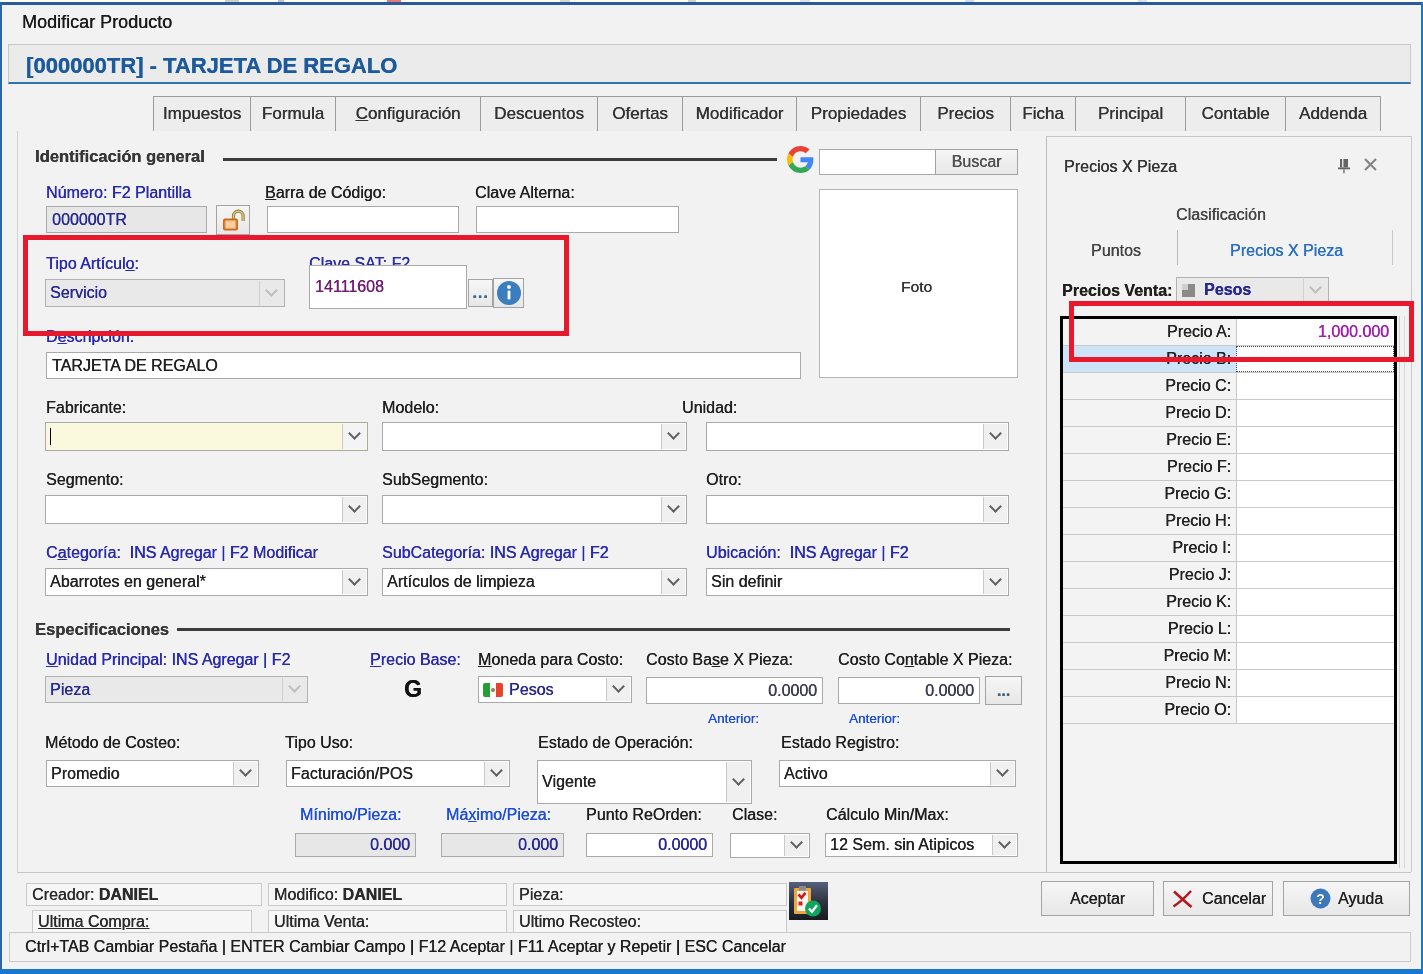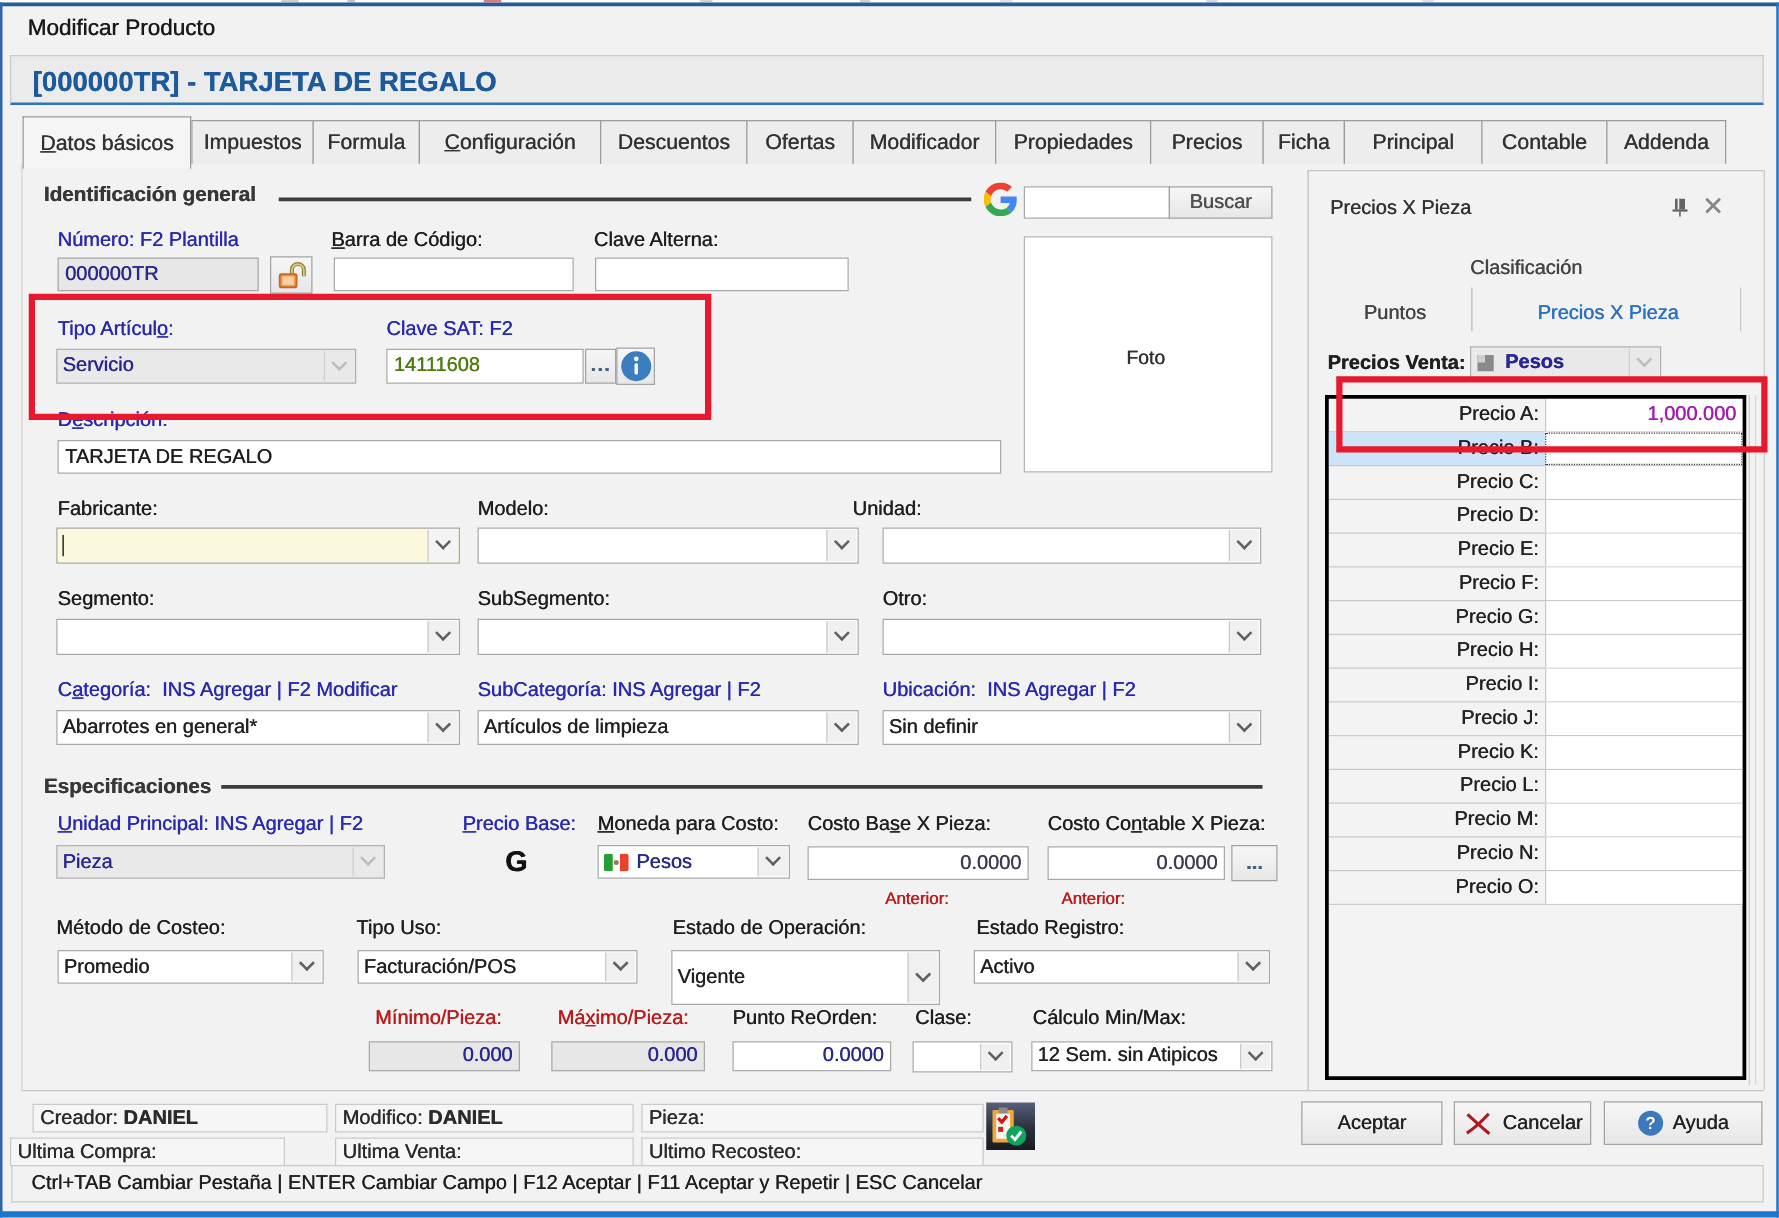--- a/index.html
+++ b/index.html
@@ -3,21 +3,21 @@
 <meta charset="utf-8">
 <style>
   * { margin:0; padding:0; box-sizing:border-box; }
   html,body { width:1423px; height:974px; background:#fff; overflow:hidden;
     font-family:"Liberation Sans", sans-serif; }
   .abs { position:absolute; }
   .lbl, .in, .cb, .tab, .btn, .bx, .gr-row, .sec { text-shadow:0.35px 0 0 currentColor; }
   #dlg { position:absolute; left:0; top:0; width:1423px; height:974px; }
   .lbl { position:absolute; font-size:16px; line-height:1; padding-top:2px; color:#1f1f1f; white-space:nowrap; }
   .blu { color:#2a2aae; }
-  .gry { color:#b91c1c; }
+  .gry { color:#1d4ed8; }
   .sec { position:absolute; font-size:16.5px; line-height:1; font-weight:bold; color:#373737; white-space:nowrap; }
   .sline { position:absolute; height:2px; background:#3c3c3c; }
   .in  { position:absolute; background:#fff; border:1px solid #a9a9a9; font-size:16px;
          color:#1f1f1f; display:flex; align-items:center; padding:0 5px; white-space:nowrap; }
   .rt  { justify-content:flex-end; }
   .ro  { background:#e7e7e7; color:#28288f; }
   .cb  { position:absolute; background:#fff; border:1px solid #a9a9a9; font-size:16px;
          color:#222; display:flex; align-items:center; padding:0 4px; white-space:nowrap; }
   .ar  { position:absolute; right:1px; top:1px; bottom:1px; width:24px; background:#f0f0f0;
          border-left:1px solid #c9c9c9; display:flex; align-items:center; justify-content:center; }
@@ -60,23 +60,20 @@
   <div class="abs" style="left:0;top:2px;width:1423px;height:3px;background:#2a5a99;"></div>
   <div class="abs" style="left:0;top:2px;width:2px;height:972px;background:#2e64a8;"></div>
   <div class="abs" style="left:1421px;top:2px;width:2px;height:972px;background:#1b76cd;"></div>
 
   <div class="lbl" style="left:22px;top:11px;font-size:18px;color:#1a1a1a;">Modificar Producto</div>
 
   <div class="abs" style="left:8px;top:44px;width:1403px;height:40px;background:#ebebeb;
        border:1px solid #c8c8c8;border-bottom:2px solid #2e74b5;"></div>
   <div class="lbl" style="left:26px;top:53px;font-size:22px;font-weight:bold;color:#1d5a9b;">[000000TR] - TARJETA DE REGALO</div>
 
-  <div class="tab act" style="left:18px;width:135px;">
-      <span><u>D</u>atos básicos</span>
-    </div>
   <div class="tab" style="left:153px;width:98px;">Impuestos</div>
   <div class="tab" style="left:250px;width:86px;">Formula</div>
   <div class="tab" style="left:335px;width:146px;">
       <span><u>C</u>onfiguración</span>
     </div>
   <div class="tab" style="left:480px;width:118px;">Descuentos</div>
   <div class="tab" style="left:597px;width:86px;">Ofertas</div>
   <div class="tab" style="left:682px;width:115px;">Modificador</div>
   <div class="tab" style="left:796px;width:125px;">Propiedades</div>
   <div class="tab" style="left:920px;width:91px;">Precios</div>
@@ -122,21 +119,21 @@
   <div class="in" style="left:476px;top:206px;width:203px;height:27px;"></div>
 
   <div class="lbl blu" style="left:46px;top:254px;">Tipo Artícul<u>o</u>:</div>
   <div class="cb dis" style="left:45px;top:279px;width:240px;height:28px;">
       <span>Servicio</span>
       <b class="ar">
         <i></i>
       </b>
     </div>
   <div class="lbl blu" style="left:309px;top:254px;">Clave SAT: F2</div>
-  <div class="in" style="left:309px;top:279px;width:158px;height:28px;color:#4d7c0f;">14111608</div>
+  <div class="in" style="left:309px;top:265px;width:158px;height:44px;color:#701a75;">14111608</div>
   <div class="btn" style="left:468px;top:279px;width:25px;height:28px;color:#46627d;font-weight:bold;letter-spacing:1px;">...</div>
   <div class="btn" style="left:493px;top:278px;width:31px;height:30px;">
     <svg width="26" height="26" viewBox="0 0 26 26">
         <circle cx="13" cy="13" r="12" fill="#3a7ec0"></circle>
       <rect x="11.6" y="10.5" width="2.8" height="9" rx="1.2" fill="#fff"></rect>
       <circle cx="13" cy="7" r="1.9" fill="#fff"></circle>
       </svg>
   </div>
   <div class="redrect" style="left:23px;top:235px;width:546px;height:101px;"></div>
 
@@ -384,21 +381,21 @@
     <div class="gr-row">
         <div class="gr-l">Precio O:</div>
         <div class="gr-v"></div>
       </div>
   </div>
   <div class="redrect" style="left:1069px;top:301px;width:345px;height:61px;"></div>
 
   <div class="bx" style="left:26px;top:883px;width:236px;height:23px;">Creador: <b>&nbsp;DANIEL</b></div>
   <div class="bx" style="left:268px;top:883px;width:239px;height:23px;">Modifico: <b>&nbsp;DANIEL</b></div>
   <div class="bx" style="left:513px;top:883px;width:274px;height:23px;">Pieza:</div>
-  <div class="bx" style="left:8px;top:910px;width:220px;height:23px;">Ultima Compra:</div>
+  <div class="bx" style="left:32px;top:910px;width:220px;height:23px;text-decoration:underline;">Ultima Compra:</div>
   <div class="bx" style="left:268px;top:910px;width:239px;height:23px;">Ultima Venta:</div>
   <div class="bx" style="left:513px;top:910px;width:274px;height:23px;">Ultimo Recosteo:</div>
 
   <div class="abs" style="left:789px;top:882px;width:39px;height:38px;background:linear-gradient(#56607a,#2c2f3c 55%,#191b22);">
     <svg width="39" height="38" viewBox="0 0 39 38">
       <rect x="5" y="6" width="17" height="26" rx="1" fill="#eda73c"></rect>
       <rect x="8" y="9" width="11" height="20" fill="#f8f6f0"></rect>
       <rect x="10" y="4" width="7" height="4.5" fill="#8a8a8a"></rect>
       <path d="M9.5 12.5 l3 3.2 4-5" stroke="#d41414" stroke-width="2.6" fill="none"></path>
       <rect x="9.5" y="19.5" width="4" height="4" fill="#d42020"></rect>

